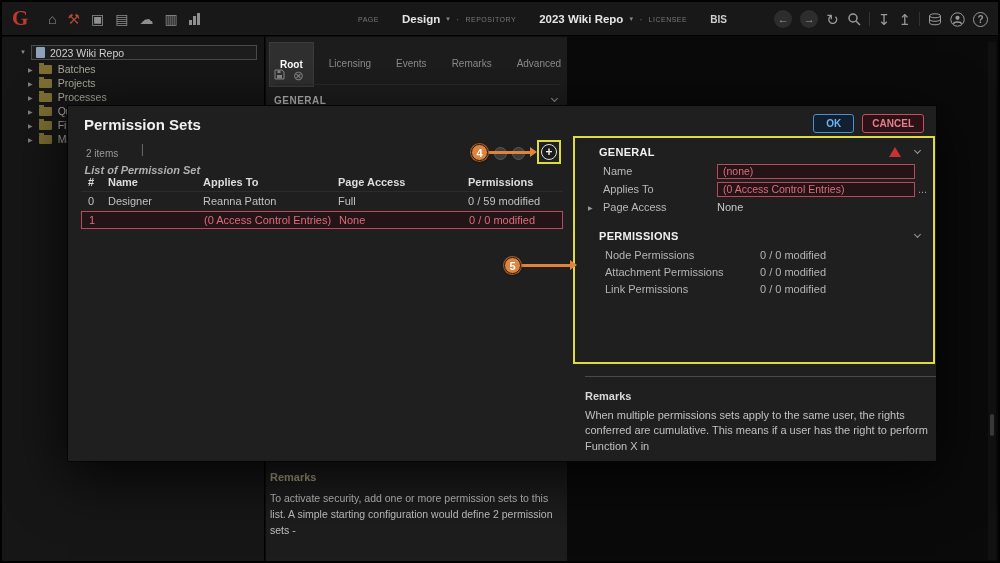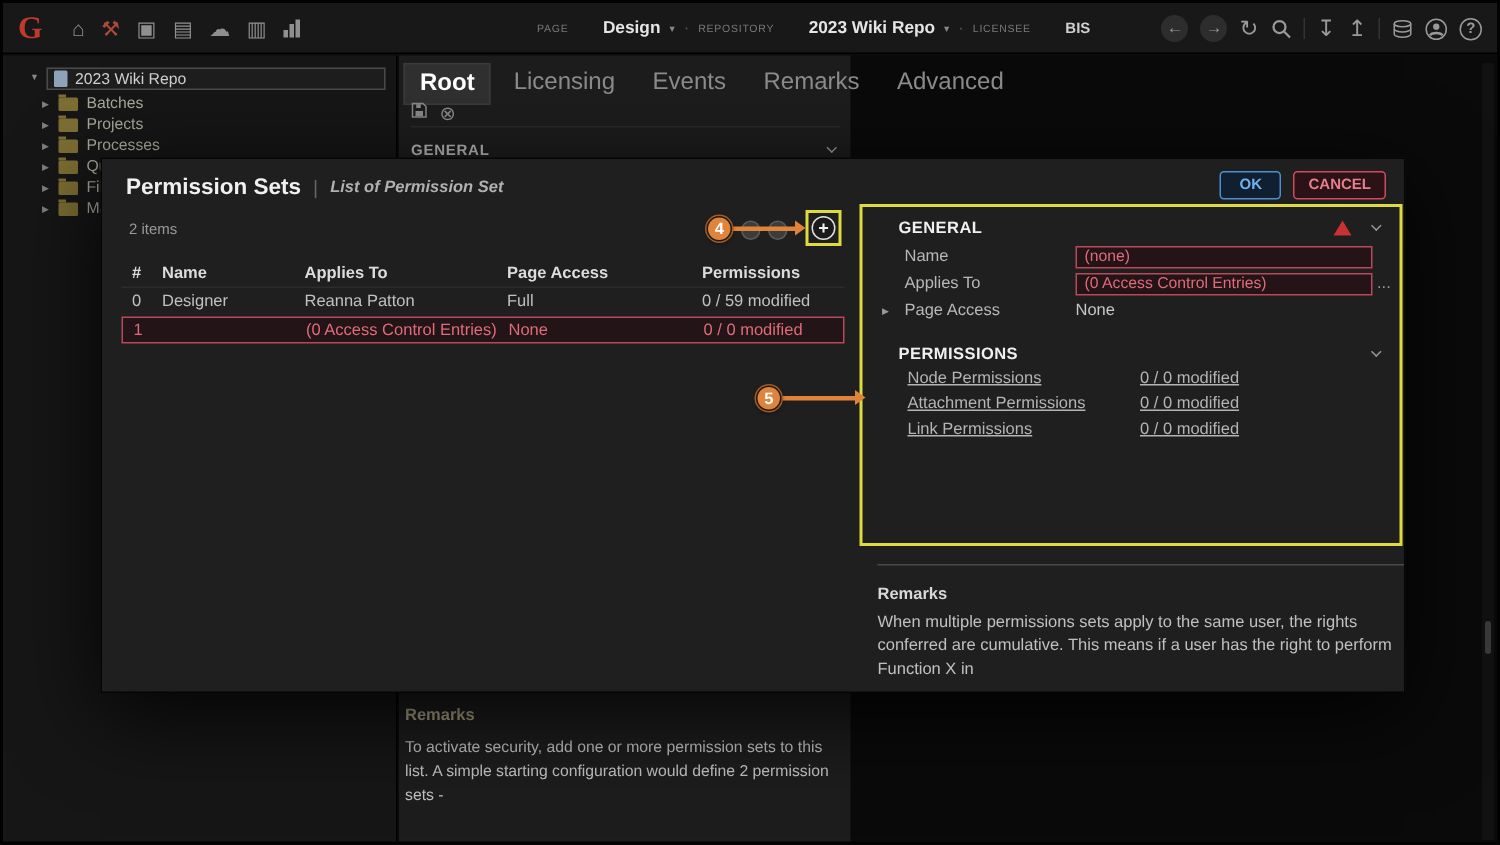--- a/index.html
+++ b/index.html
@@ -38,38 +38,38 @@
   .folder { width:13px; height:9px; background:#7d6f33; border-radius:1px; position:relative; flex:none; }
   .folder::before { content:""; position:absolute; top:-2px; left:0; width:5px; height:2px; background:#7d6f33; }
   .titem-label { font-size:10.5px; color:#a8a89a; white-space:nowrap; }
 
   
   .main { position:absolute; top:35px; left:264px; width:301px; height:528px; background:#1d1d1d; }
   .rightvoid { position:absolute; top:35px; left:565px; width:435px; height:528px; background:#0a0a0a; }
   .vscroll { position:absolute; right:2px; top:40px; width:8px; height:518px; background:#111; }
   .vthumb { position:absolute; left:2px; top:372px; width:4px; height:22px; background:#3a3a3a; border-radius:2px; }
   .tabs { position:absolute; left:3px; top:5px; display:flex; gap:5px; }
-  .tab { font-size:16px; color:#8c8c8c; padding:4px 10px; }
+  .tab { font-size:10px; color:#8c8c8c; padding:16px 10px; }
   .tab.active { background:#303030; color:#fff; font-weight:bold; border:1px solid #3c3c3c; }
   .props-bar { position:absolute; left:8px; top:29px; width:286px; height:19px; border-bottom:1px solid #2a2a2a; display:flex; align-items:center; }
   .props-title { font-size:9.5px; color:#8a8a8a; letter-spacing:1px; flex:1; }
   .props-icons { display:flex; gap:8px; align-items:center; padding-right:2px; }
   .close-glyph { color:#8a8a8a; font-size:13px; line-height:1; }
   .sec-general { position:absolute; left:8px; top:55px; width:286px; height:17px; border-bottom:1px solid #303030; display:flex; align-items:center; }
   .sec-general-label { font-size:10px; font-weight:bold; color:#b8b8b8; letter-spacing:.5px; flex:1; }
   .chev { display:inline-block; width:5px; height:5px; border-right:1.5px solid #999; border-bottom:1.5px solid #999; transform:rotate(45deg); margin:-3px 3px 0 0; }
 
   .page-remarks { position:absolute; left:268px; top:469px; width:296px; }
   .pr-h { font-size:11px; font-weight:bold; color:#b3a989; }
   .pr-p { font-size:10.5px; color:#c2c2c2; line-height:1.5; margin-top:8px; }
 
   
   .dialog { position:absolute; left:65px; top:103px; width:870px; height:357px; background:#1f1f1f;
             border:1px solid #050505; box-shadow:0 14px 55px rgba(0,0,0,.85); overflow:hidden; }
-  .dlg-title-row { position:absolute; left:16px; top:10px; display:flex; align-items:center; gap:8px; }
+  .dlg-title-row { position:absolute; left:16px; top:10px; display:flex; align-items:center; gap:8px;flex-direction:column; }
   .dlg-title { font-size:15px; font-weight:bold; color:#f0f0f0; }
   .dlg-sep { color:#666; font-size:13px; }
   .dlg-sub { font-size:11px; font-style:italic; font-weight:bold; color:#b0b0b0; }
   .dlg-buttons { position:absolute; right:12px; top:8px; display:flex; gap:8px; }
   .btn-ok { background:#102030; border:1px solid #4a8fd4; color:#6fb3f0; font-size:10px; font-weight:bold; padding:3px 12px; border-radius:3px; }
   .btn-cancel { background:#2a1216; border:1px solid #d04a5e; color:#e87e8d; font-size:10px; font-weight:bold; padding:3px 9px; border-radius:3px; }
   .items-count { position:absolute; left:18px; top:42px; font-size:10px; color:#9a9a9a; }
 
   .dlg-toolbar { position:absolute; left:403px; top:34px; width:92px; height:26px; }
   .num-badge { width:17px; height:17px; border-radius:50%; background:#e0843c; border:1px solid #1a1a1a;
@@ -92,21 +92,21 @@
   .db-sec-head { height:20px; display:flex; align-items:center; padding:0 10px 0 24px; margin-top:4px; }
   .db-sec-title { font-size:11px; font-weight:bold; color:#f0f0f0; letter-spacing:.3px; flex:1; }
   .warn-tri { width:0; height:0; border-left:6px solid transparent; border-right:6px solid transparent; border-bottom:10px solid #c83232; margin-right:14px; }
   .db-row { display:flex; align-items:center; height:18px; padding-left:28px; font-size:11px; color:#b8b8b8; }
   .db-row.caret-row { padding-left:13px; }
   .db-caret { font-size:6px; color:#999; width:9px; margin-right:6px; }
   .db-label { width:114px; }
   .db-input { width:198px; height:15px; border:1px solid #b84a5c; background:#241418; color:#df6b7b; font-size:10.5px; padding:0 5px; display:flex; align-items:center; white-space:nowrap; overflow:hidden; }
   .db-more { color:#999; margin-left:3px; font-size:11px; }
   .db-val { color:#c8c8c8; }
-  .db-prow { display:flex; height:17px; padding-left:30px; font-size:11px; color:#b4b4b4;text-decoration:underline; }
+  .db-prow { display:flex; height:17px; align-items:center; padding-left:30px; font-size:11px; color:#b4b4b4; }
   .db-plabel { width:155px; }
   .perm-gap { height:6px; }
 
   .badge5 { position:absolute; left:436px; top:151px; z-index:3; }
   .arrow5 { position:absolute; left:453px; top:158px; width:50px; height:3px; background:#e0843c; z-index:2; }
   .arrow5::after { content:""; position:absolute; right:-6px; top:-4px; border-left:7px solid #e0843c; border-top:5px solid transparent; border-bottom:5px solid transparent; }
 
   .dlg-help { position:absolute; left:517px; top:263px; width:352px; }
   .help-h { font-size:11.5px; font-weight:bold; color:#f0f0f0; text-decoration:underline; }
   .help-hr { border:none; border-top:1px solid #4a4a4a; margin:7px 0 8px; }

